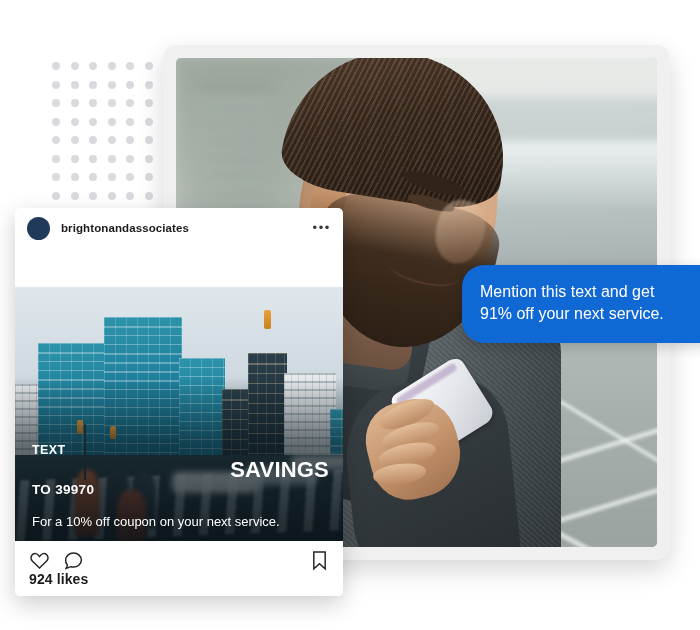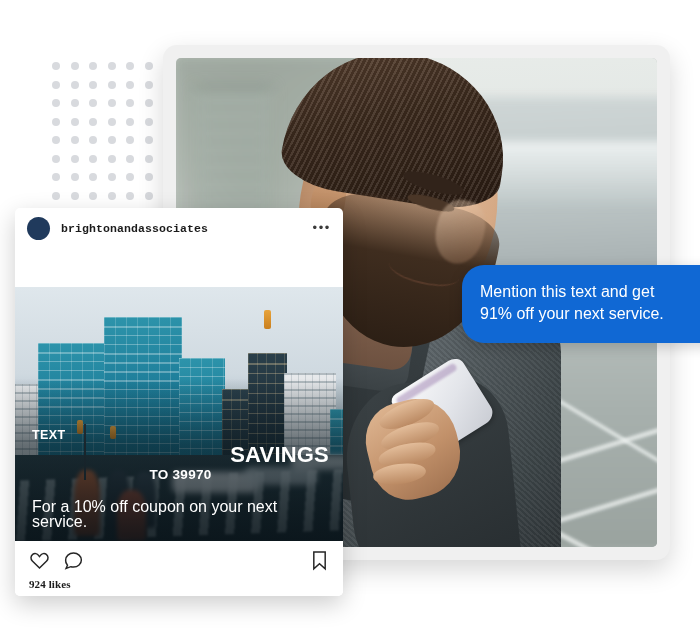--- a/index.html
+++ b/index.html
@@ -222,21 +222,20 @@
     display:flex;align-items:center;
     padding:0 12px;box-sizing:border-box;
   }
   .ig-avatar{
     width:23px;height:23px;border-radius:50%;
     background:#203a5c;flex:0 0 23px;
   }
   .ig-username{
     margin-left:11px;font-size:11.5px;font-weight:bold;color:#1b1b1b;
     letter-spacing:.1px;
-    font-family:Liberation Mono, monospace;
   }
   .ig-more{
     margin-left:auto;color:#3a3a3a;font-size:13px;letter-spacing:1.6px;
     line-height:8px;cursor:pointer;
   }
 
   
   .ig-photo{
     position:relative;flex:1 1 auto;overflow:hidden;background:#0f1b22;margin-top:39px;
   }
@@ -301,33 +300,33 @@
   .pole{position:absolute;background:#2c3a42;}
   .ig-grad{
     position:absolute;inset:0;
     background:linear-gradient(180deg, rgba(10,22,28,0) 36%, rgba(10,22,28,.55) 62%, rgba(8,18,24,.82) 100%);
   }
   .ig-overlay{
     position:absolute;left:17px;right:14px;bottom:12px;color:#fff;
   }
   .ov-text{font-size:12.5px;font-weight:bold;letter-spacing:.4px;line-height:13px;}
   .ov-savings{font-size:22px;font-weight:bold;letter-spacing:.2px;line-height:23px;margin:1px 0 1px;text-align:right;}
-  .ov-to{font-size:13.5px;font-weight:bold;letter-spacing:.3px;line-height:15px;text-align:center;}
-  .ov-sub{font-size:16px;margin-top:17px;line-height:15px;}
+  .ov-to{font-size:13.5px;font-weight:bold;letter-spacing:.3px;line-height:15px;}
+  .ov-sub{font-size:13px;margin-top:17px;line-height:15px;}
 
   
   .ig-actions{
     flex:0 0 55px;height:55px;background:#fff;
     padding:9px 14px 0;box-sizing:border-box;
   }
   .ig-icons{display:flex;align-items:center;}
   .ig-icons .sp{width:13px;}
   .ig-bookmark{margin-left:auto;}
   .ig-likes{
-    font-size:11px;font-weight:bold;color:#1b1b1b;margin-top:7px;letter-spacing:.1px;font-family:Liberation Serif, serif;
+    font-size:14px;font-weight:bold;color:#1b1b1b;letter-spacing:.1px;
   }
   svg{display:block;}
 </style>
 </head>
 <body>
 
 <div class="stage">
 
   <div class="dot-grid">
     <i></i>

